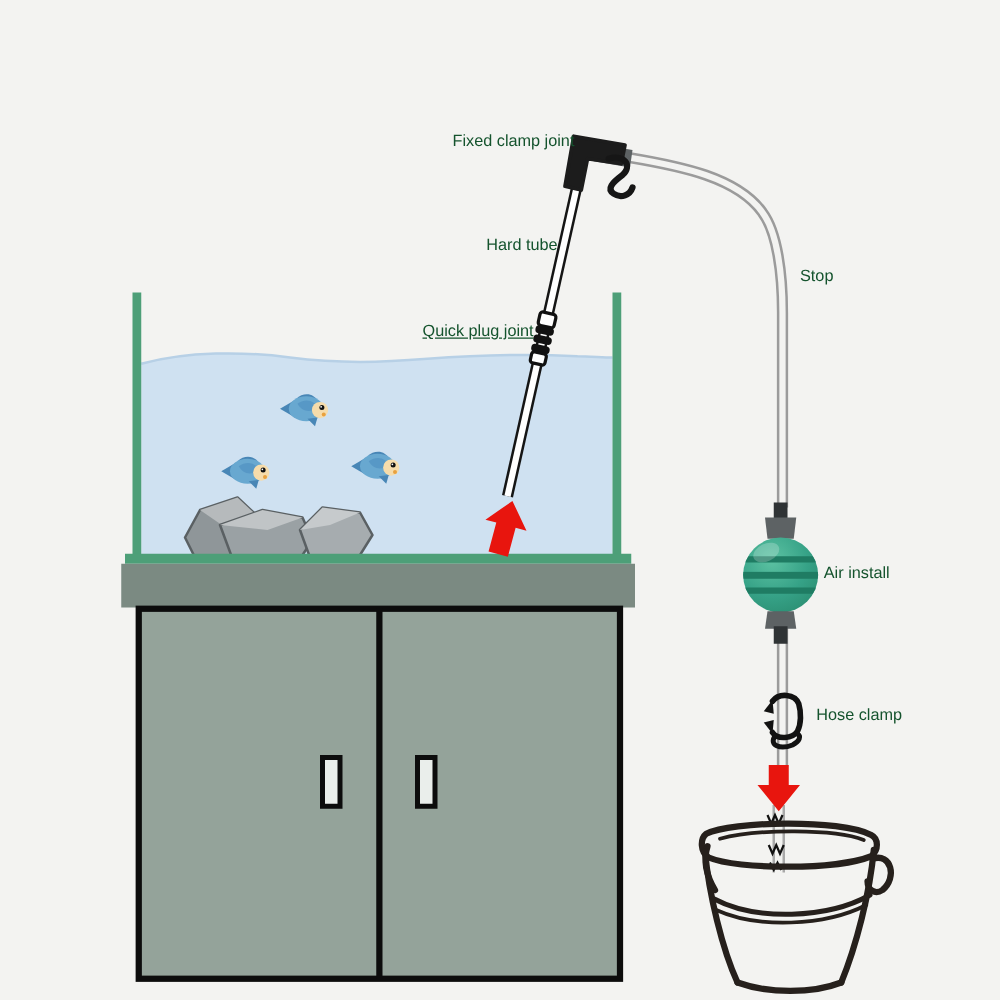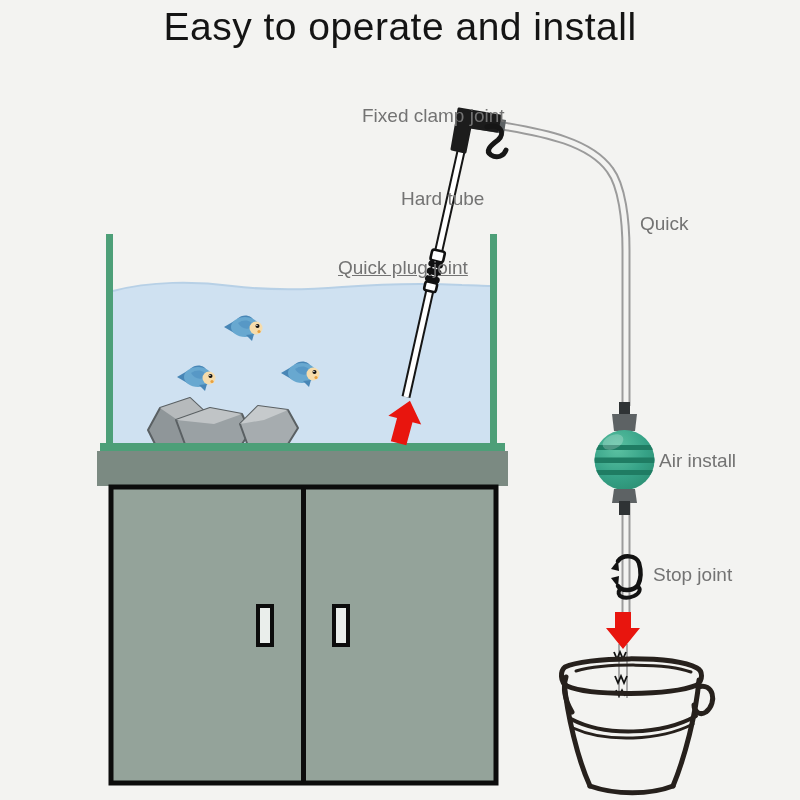--- a/index.html
+++ b/index.html
@@ -7,36 +7,35 @@
     position:relative;width:800px;height:800px;overflow:hidden;
     background:#f3f3f1;
     font-family:"Liberation Sans", sans-serif;
   }
   .title{
     position:absolute;top:5px;left:0;width:800px;
     text-align:center;font-size:39px;font-weight:400;color:#141414;
     letter-spacing:0.5px;
   }
   .lbl{
-    position:absolute;font-size:19px;color:#737373;white-space:nowrap;
+    position:absolute;font-size:13px;color:#14532d;white-space:nowrap;
   }
   #lbl-fixed-clamp{left:362px;top:105px;}
-  #lbl-hard-tube{left:389px;top:188px;margin-left:12px;}
+  #lbl-hard-tube{left:389px;top:188px;}
   #lbl-quick-plug{left:338px;top:257px;text-decoration:underline;}
   #lbl-hose{left:640px;top:213px;}
   #lbl-air-pocket{left:659px;top:450px;}
   #lbl-stop-clamp{left:653px;top:564px;}
   svg{position:absolute;left:0;top:0;}
 </style>
 </head>
 <body>
 
 <div id="stage" style="background: rgb(243, 243, 241);">
 
-  <div class="title">Easy to operate and install</div>
 
   <svg width="800" height="800" viewBox="0 0 800 800">
     <defs>
       <radialGradient id="ballG" cx="38%" cy="30%" r="80%">
         <stop offset="0%" stop-color="#5cc2a2"></stop>
         <stop offset="60%" stop-color="#36a287"></stop>
         <stop offset="100%" stop-color="#2b8e72"></stop>
       </radialGradient>
       <clipPath id="ballClip">
           <circle cx="624.5" cy="460" r="30"></circle>
@@ -156,16 +155,16 @@
       <path d="M590,786 C615,795 650,795 673,786" stroke-width="5"></path>
       <path d="M571,719 C605,737 662,735 696,716" stroke-width="4"></path>
       <path d="M573,728 C606,743 660,741 693,724" stroke-width="3"></path>
       <path d="M698,687 C713,682 718,702 706,712 C700,716 694,712 694,705" stroke-width="5"></path>
     </g>
   </svg>
 
   <div class="lbl" id="lbl-fixed-clamp">Fixed clamp joint</div>
   <div class="lbl" id="lbl-hard-tube">Hard tube</div>
   <div class="lbl" id="lbl-quick-plug">Quick plug joint</div>
-  <div class="lbl" id="lbl-hose">Quick</div>
+  <div class="lbl" id="lbl-hose">Stop</div>
   <div class="lbl" id="lbl-air-pocket">Air install</div>
-  <div class="lbl" id="lbl-stop-clamp">Stop joint</div>
+  <div class="lbl" id="lbl-stop-clamp">Hose clamp</div>
 </div>
 
 </body></html>

